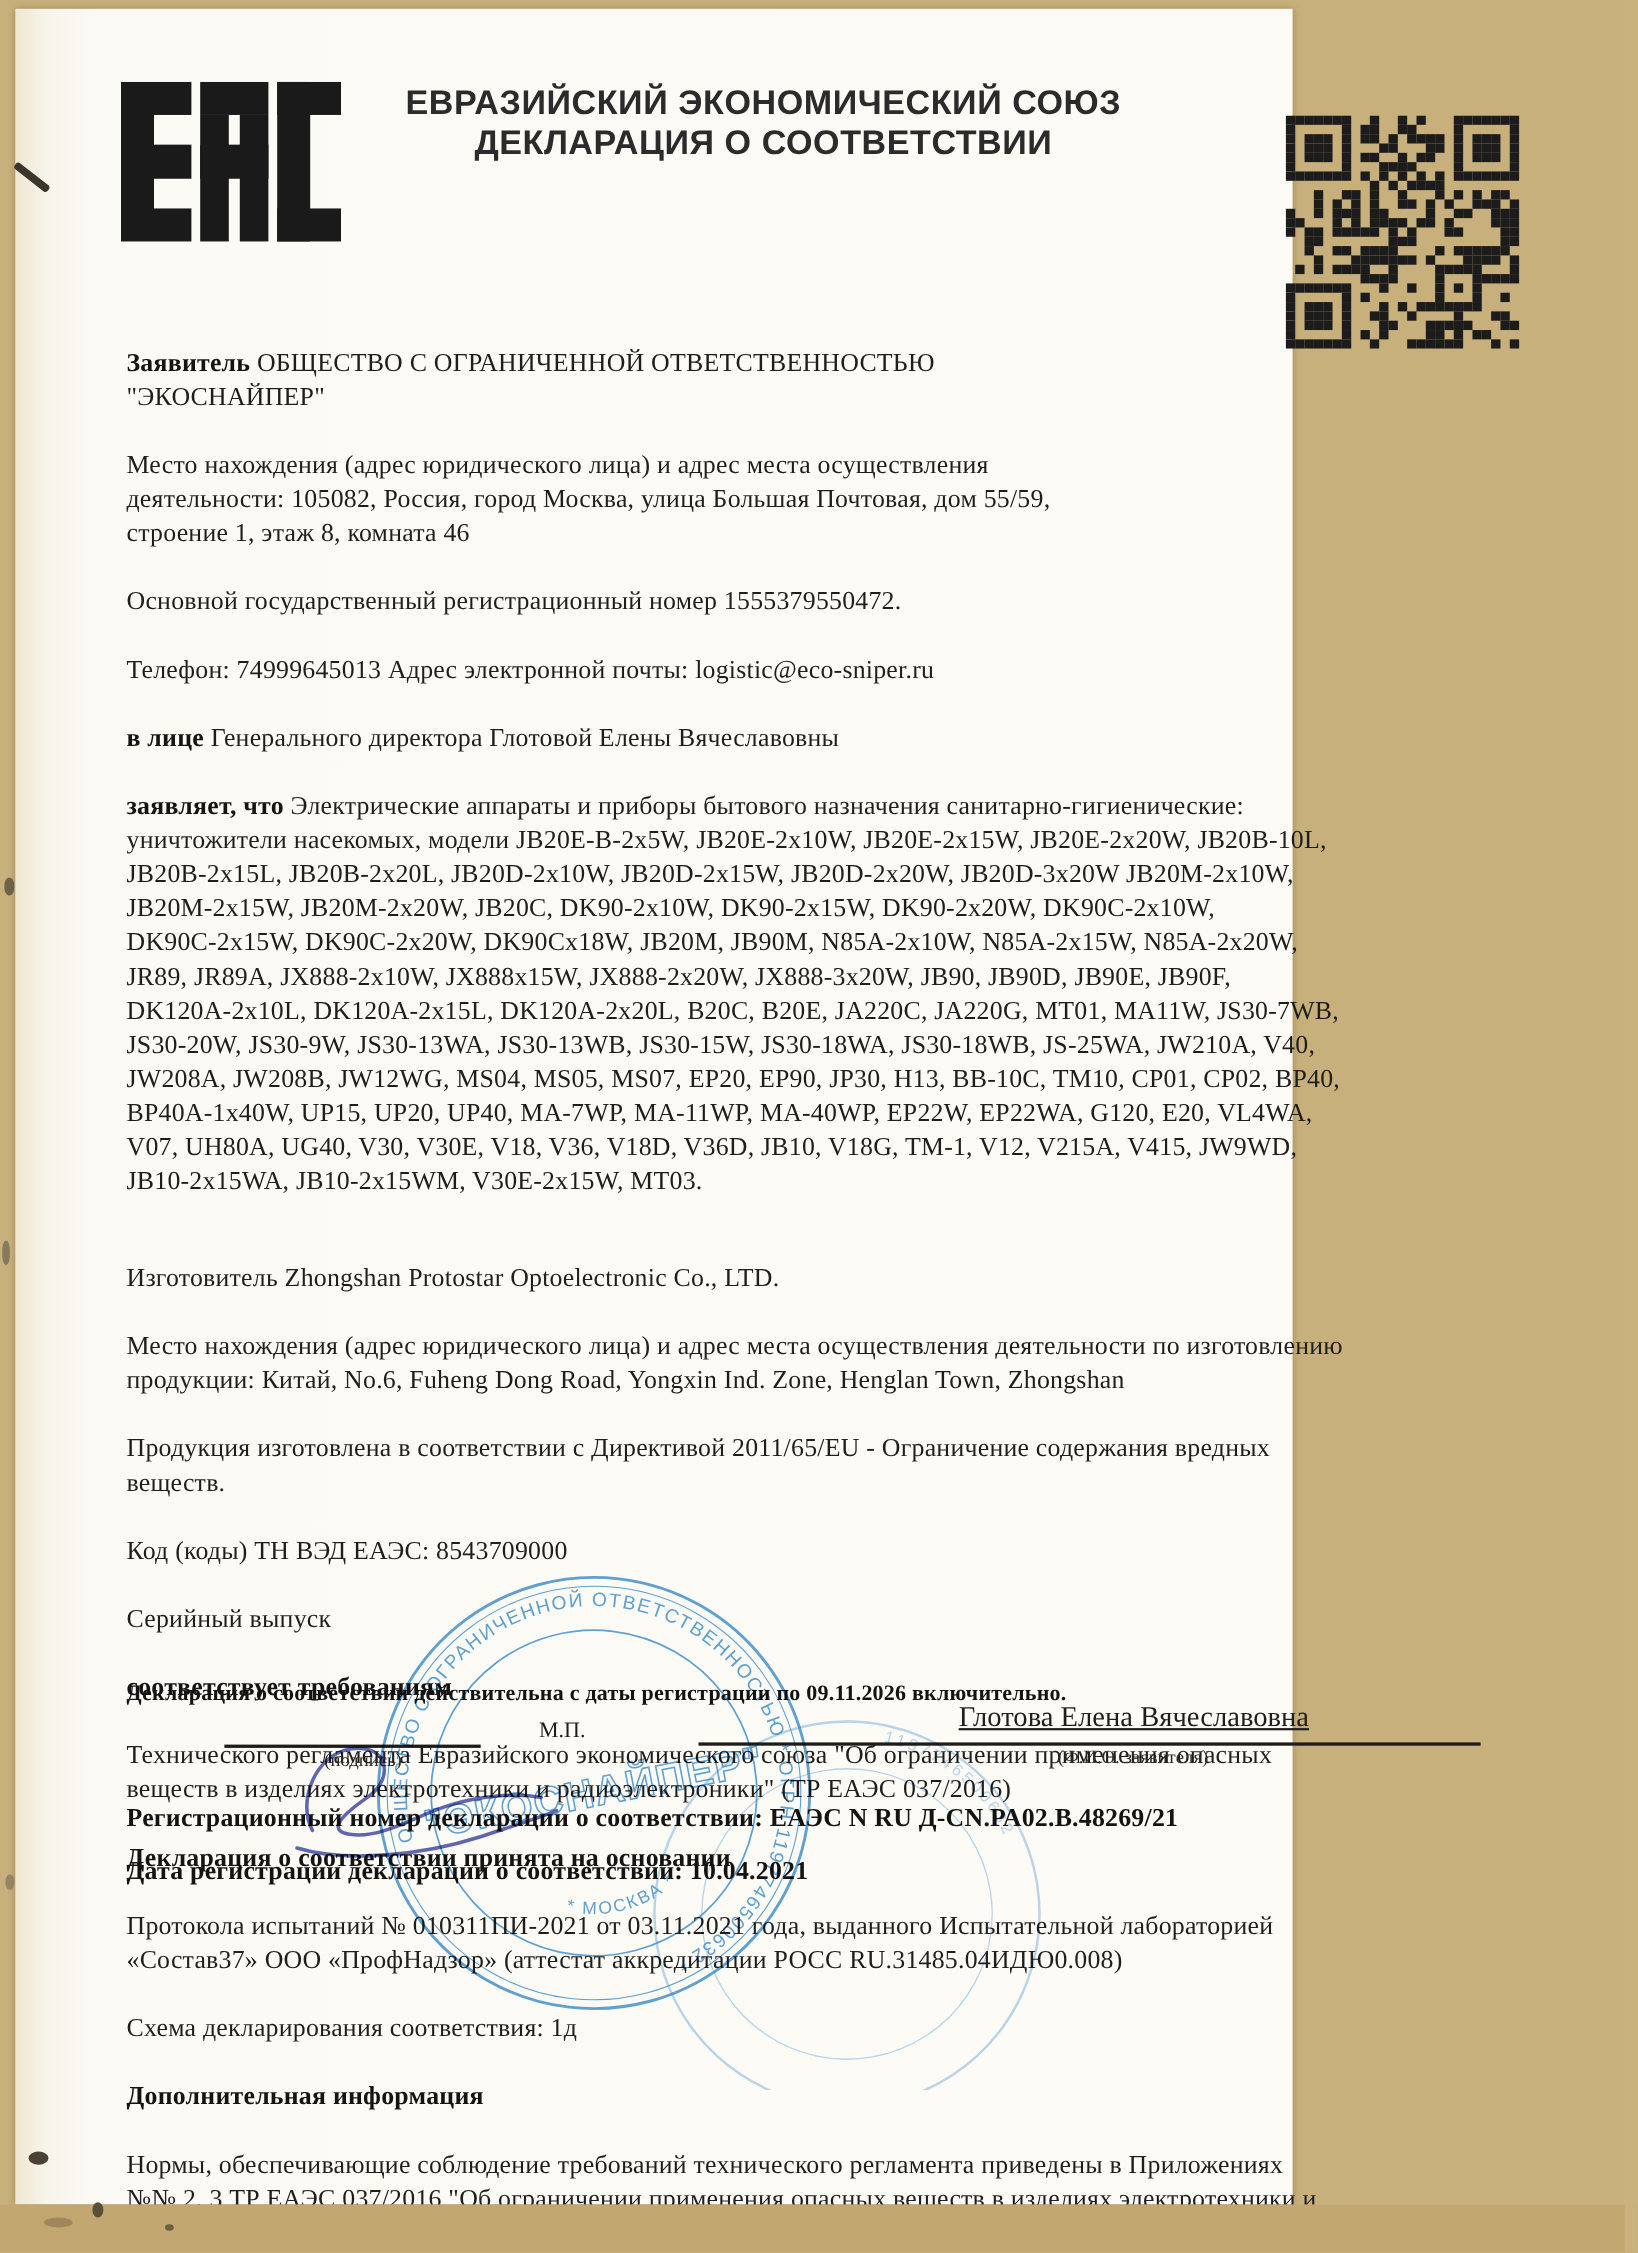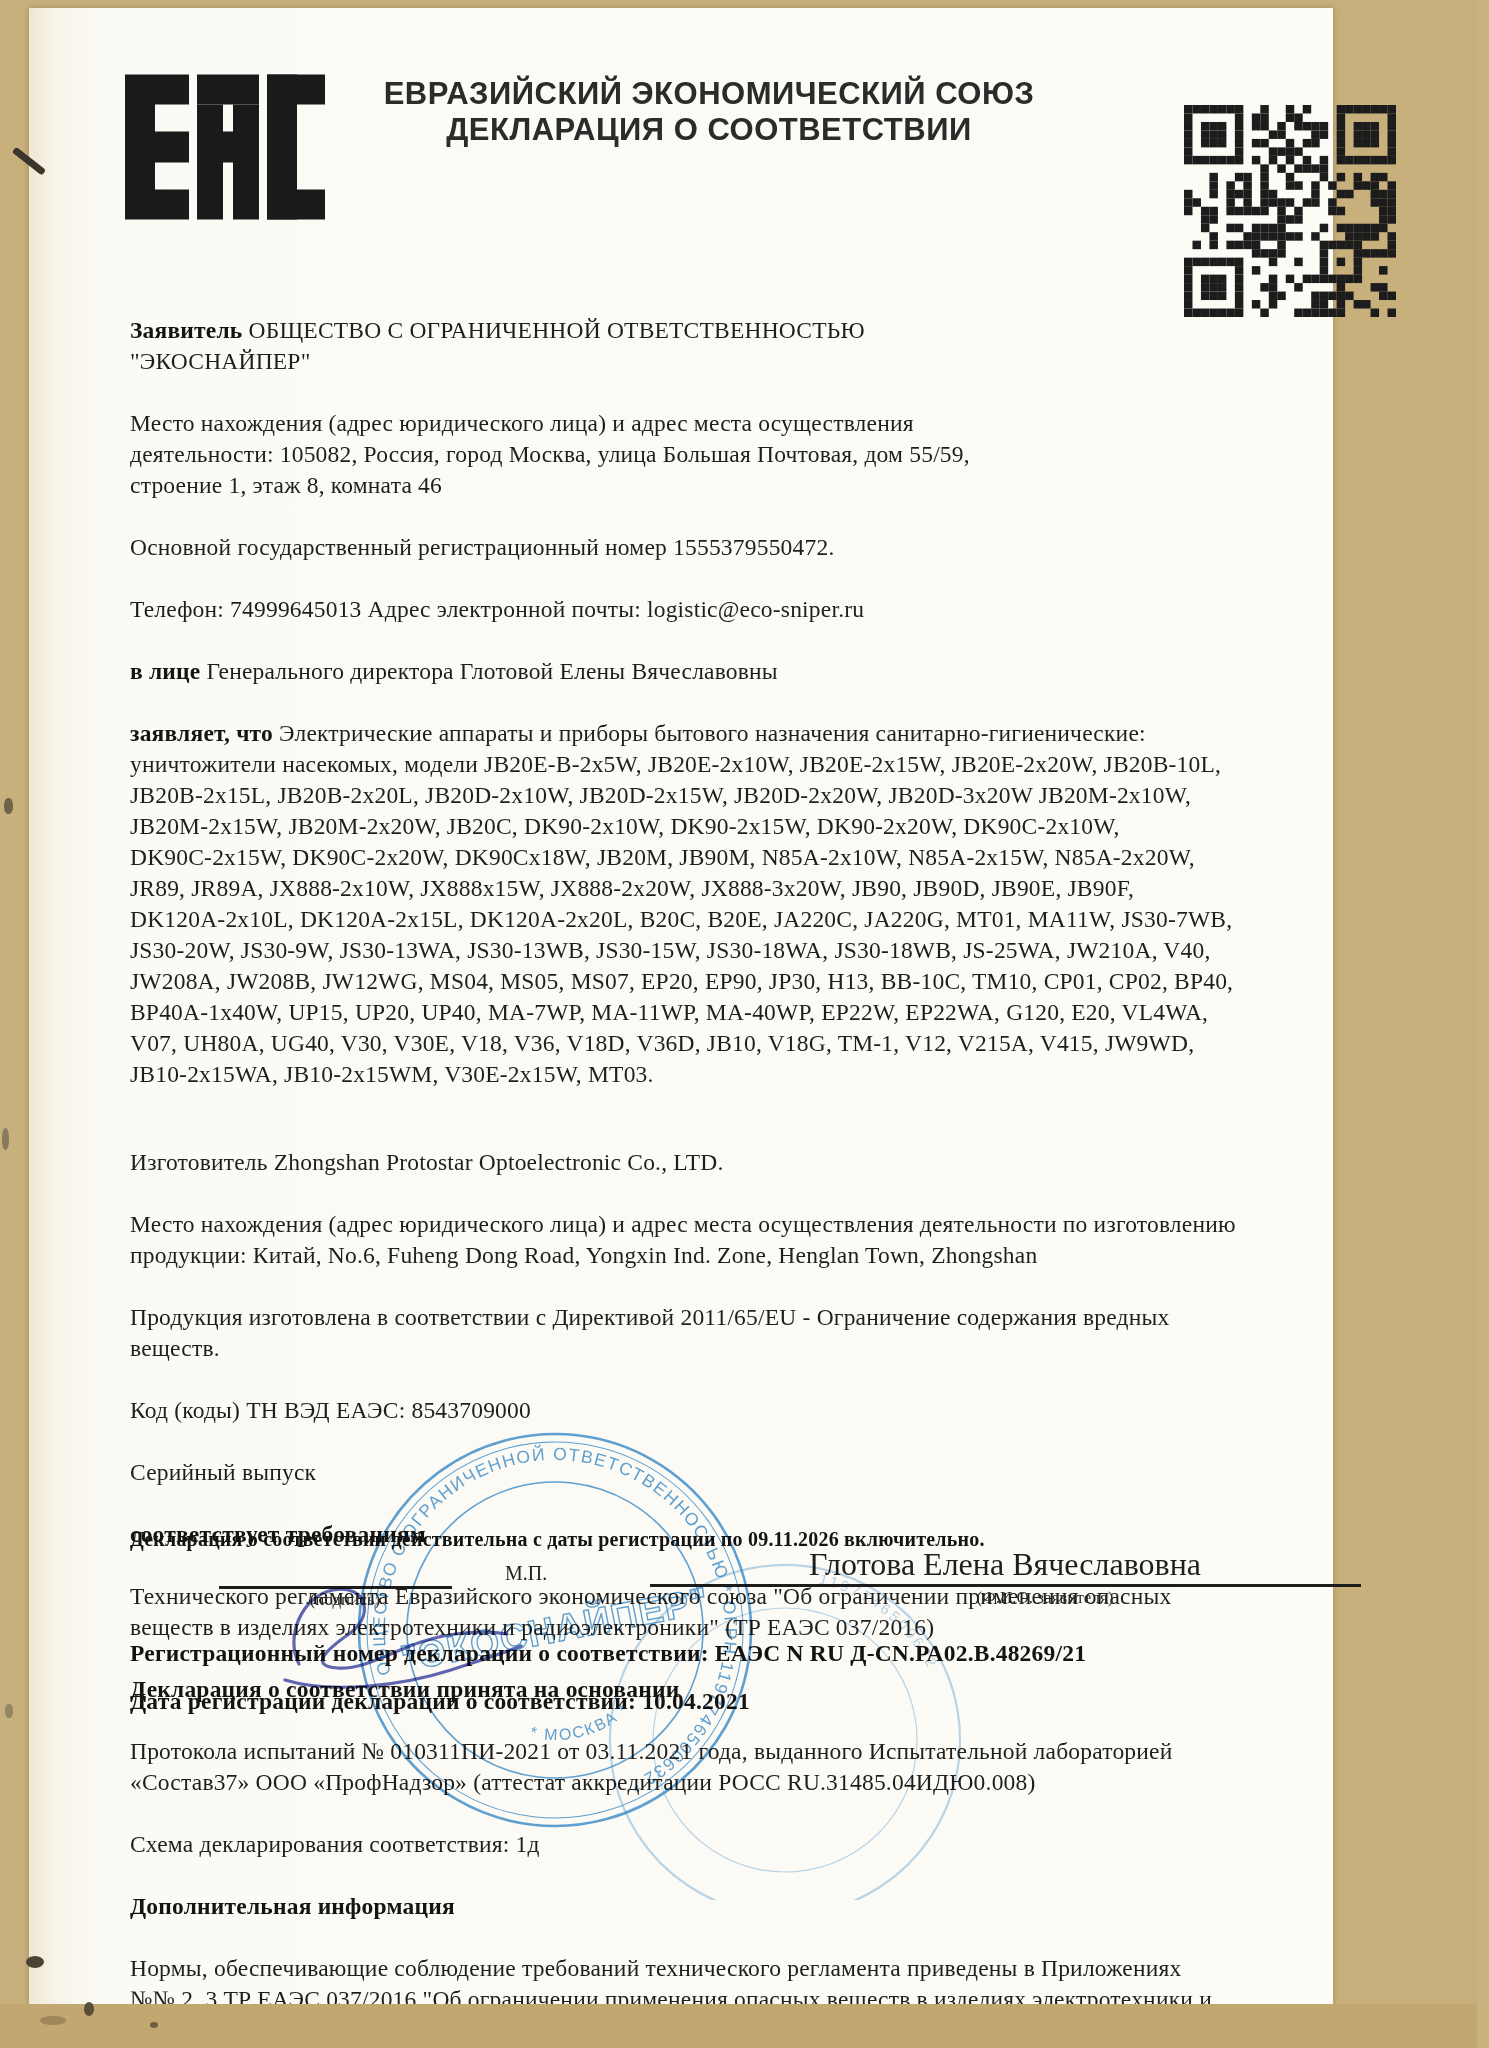--- a/index.html
+++ b/index.html
@@ -2,21 +2,21 @@
 <html><head>
 <meta charset="utf-8">
 <style>
   html,body{margin:0;padding:0;}
   body{
     width:1489px;height:2048px;position:relative;overflow:hidden;
     background:#c8b07c;
     font-family:"Liberation Serif", serif;
   }
   #page{
-    position:absolute;left:29px;top:8px;width:1304px;height:1996px;
+    position:absolute;left:14px;top:8px;width:1161px;height:1996px;
     background:linear-gradient(90deg,#efe7d2 0px,#f7f4ea 28px,#fbfaf5 70px,#fcfbf6 100%);
     box-shadow:0 0 6px rgba(90,70,30,.35);
   }
   
   .eac-logo{position:absolute;left:96px;top:66px;width:200px;height:146px;}
   .title{
     position:absolute;left:300px;top:68px;width:760px;text-align:center;
     font-family:"Liberation Sans", sans-serif;font-weight:bold;
     font-size:31px;line-height:36px;color:#2b2b2b;letter-spacing:.5px;
   }
@@ -37,21 +37,21 @@
     position:absolute;left:101px;top:0;width:1180px;
     font-size:20px;font-weight:bold;color:#141311;letter-spacing:.2px;
   }
   .mp{position:absolute;left:476px;top:34px;font-size:20px;color:#1f1e1c;}
   .sig-line{position:absolute;border-top:3px solid #1d1c1a;}
   .sig-line.left{left:190px;top:58px;width:233px;}
   .sig-line.right{left:621px;top:56px;width:711px;}
   .caption{position:absolute;font-size:17px;color:#2a2926;text-align:center;}
   .caption.sign{left:226px;top:62px;width:180px;}
   .caption.fio{left:776px;top:60px;width:400px;padding-left:40px;}
-  .fio-name{position:absolute;left:776px;top:18px;width:400px;text-align:center;font-size:32px;color:#1f1e1c;}
+  .fio-name{position:absolute;left:776px;top:18px;width:400px;text-align:right;font-size:26px;color:#1f1e1c;text-decoration:underline;}
   .regline{
     position:absolute;left:101px;font-size:23.5px;font-weight:bold;color:#141311;letter-spacing:.2px;
   }
   .regline.num{top:112px;}
   .regline.date{top:160px;}
   .stamp{position:absolute;left:186px;top:-148px;width:760px;height:520px;mix-blend-mode:multiply;}
   .signature{position:absolute;left:242px;top:40px;width:260px;height:140px;mix-blend-mode:multiply;}
   
   .artifact{position:absolute;}
   .band-bottom{left:0;top:2004px;width:1489px;height:44px;background:#c2a771;}

